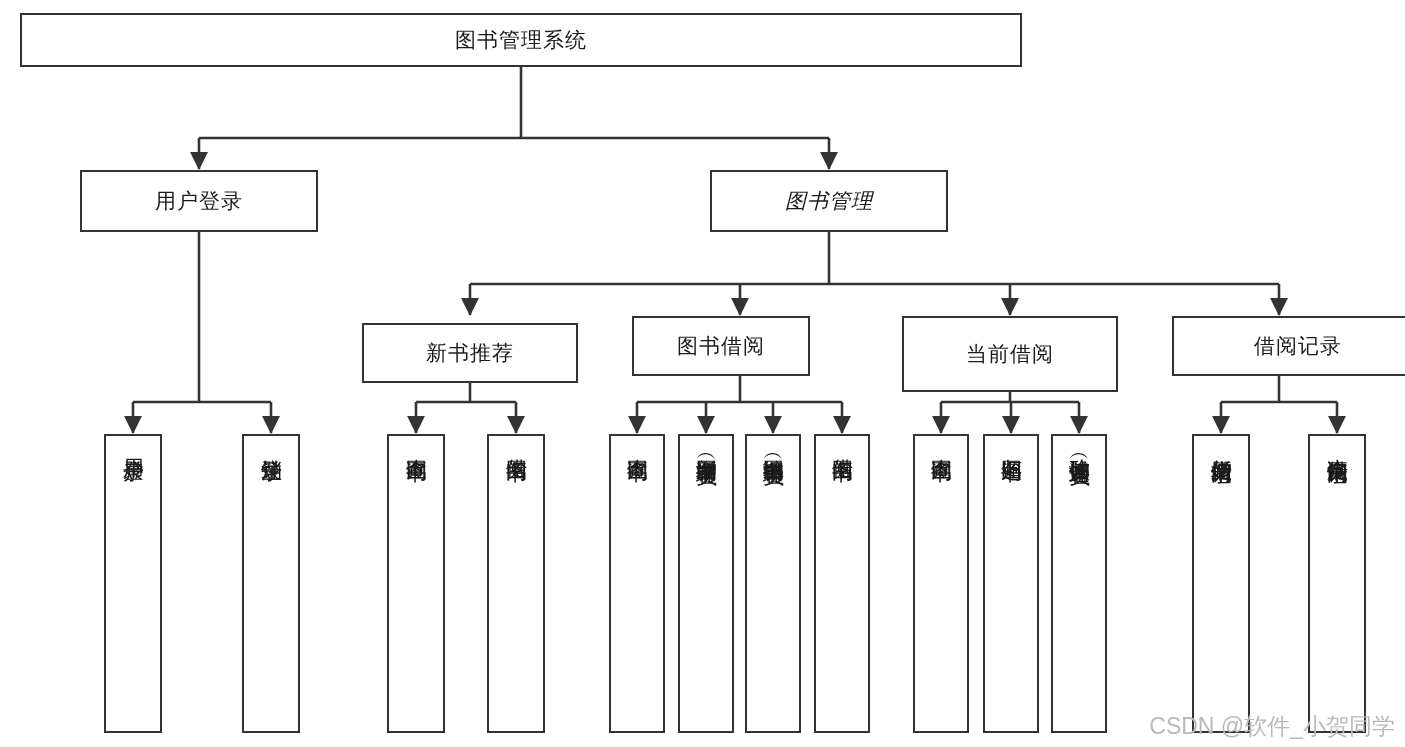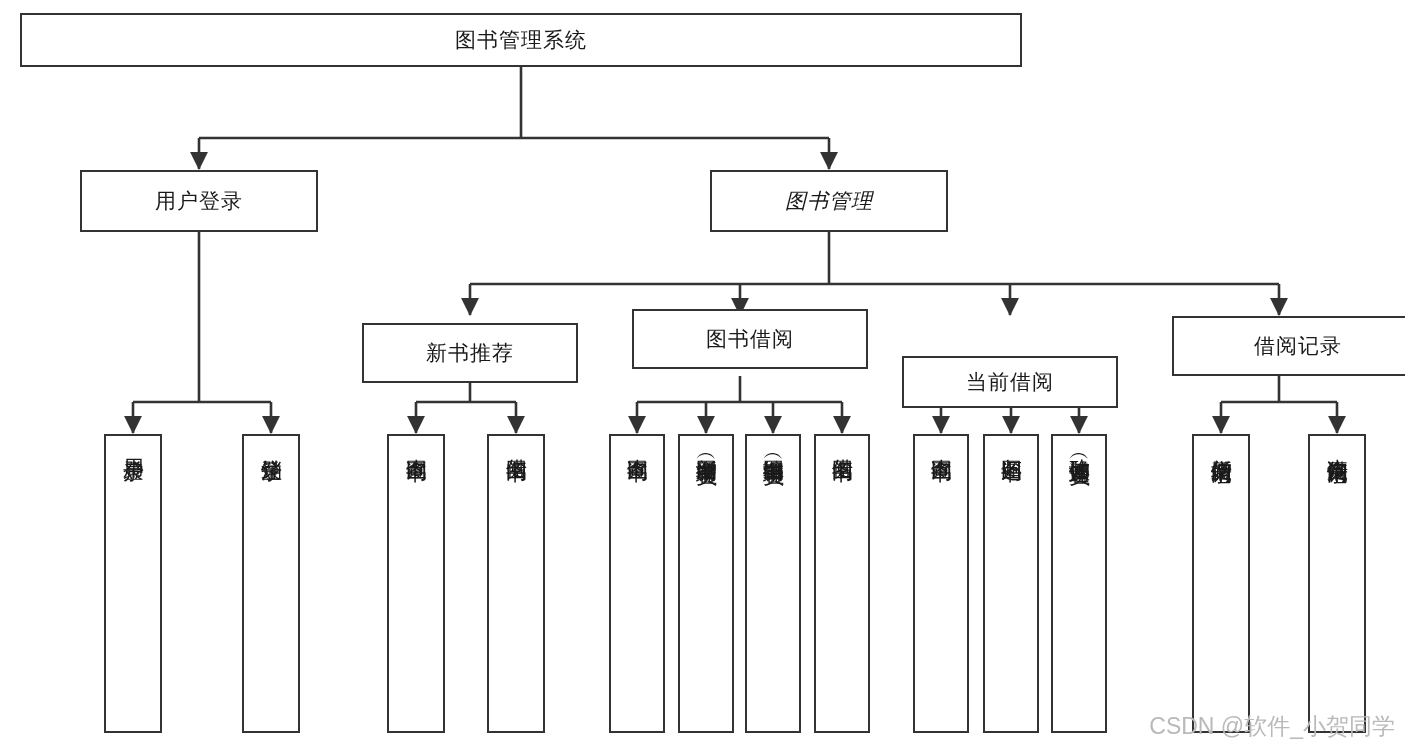--- a/index.html
+++ b/index.html
@@ -116,24 +116,24 @@
       </div>
       <div class="node h" style="left: 80px; top: 170px; width: 238px; height: 62px;">
         <span>用户登录</span>
       </div>
       <div class="node h" style="left: 710px; top: 170px; width: 238px; height: 62px; font-style: italic;">
         <span>图书管理</span>
       </div>
       <div class="node h" style="left: 362px; top: 316px; width: 216px; height: 60px; margin-top: 7px;">
         <span>新书推荐</span>
       </div>
-      <div class="node h" style="left: 632px; top: 309px; width: 236px; height: 60px;">
+      <div class="node h" style="left: 632px; top: 316px; width: 178px; height: 60px;">
         <span>图书借阅</span>
       </div>
-      <div class="node h" style="left: 902px; top: 316px; width: 216px; height: 52px; margin-top: 40px;">
+      <div class="node h" style="left: 902px; top: 316px; width: 216px; height: 76px;">
         <span>当前借阅</span>
       </div>
       <div class="node h" style="left: 1172px; top: 316px; width: 252px; height: 60px;">
         <span>借阅记录</span>
       </div>
       <div class="node v" style="left: 104px; top: 434px; width: 58px; height: 299px;">
         <span class="vtext">用户登录</span>
       </div>
       <div class="node v" style="left: 242px; top: 434px; width: 58px; height: 299px;">
         <span class="vtext">注销登录</span>

